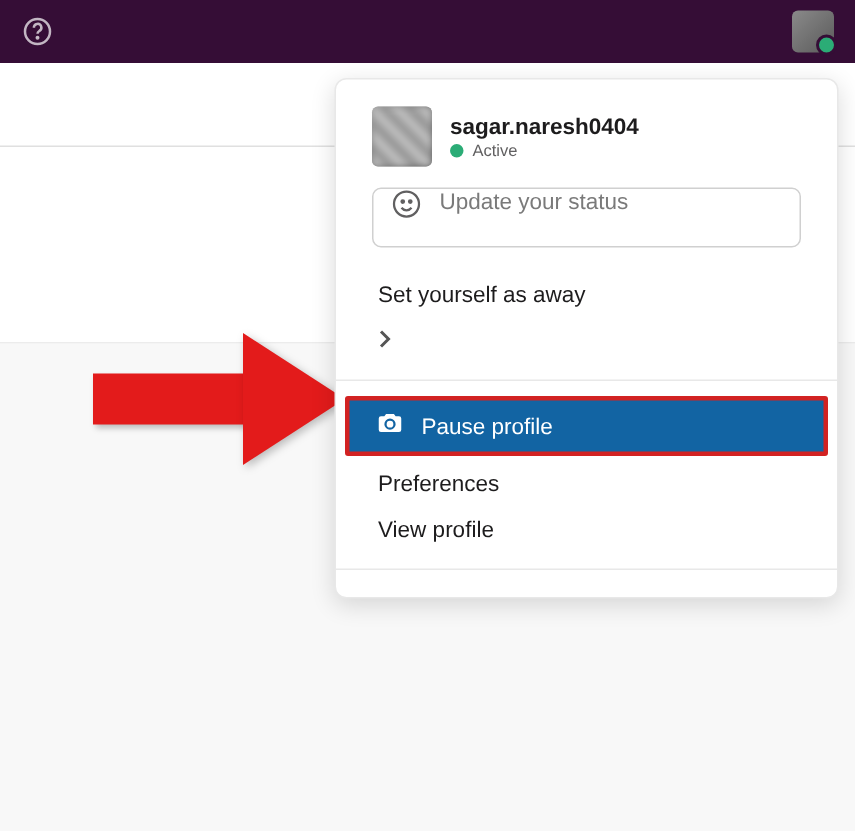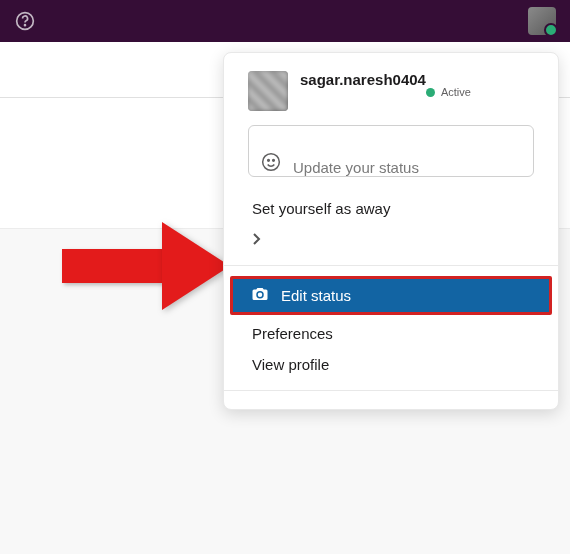--- a/index.html
+++ b/index.html
@@ -16,28 +16,28 @@
 
     .dropdown {
       position: absolute; top: 52px; right: 11px; width: 336px; background: #fff;
       border: 1px solid #e8e8e8; border-radius: 8px; box-shadow: 0 4px 16px rgba(0,0,0,0.14);
       padding-top: 18px; padding-bottom: 8px; z-index: 50;
     }
     .profile-row { display: flex; gap: 12px; padding: 0 24px 14px 24px; }
     .avatar-lg { width: 40px; height: 40px; border-radius: 4px; background: linear-gradient(135deg,#9c9c9c,#5a5a5a); flex-shrink:0; position:relative; overflow:hidden; }
     .avatar-lg::before{content:'';position:absolute;inset:0;background:
       repeating-linear-gradient(45deg,#bbb 0 6px,#999 6px 12px);filter:blur(2px);} 
-    .profile-text { display: flex; flex-direction: row; justify-content: center; }
+    .profile-text { display: flex; flex-direction: column; justify-content: center; }
     .username { font-weight: 700; font-size: 15px; color: #1d1c1d; }
     .presence { display: flex; align-items: center; gap: 6px; margin-top: 2px; color: #616061; font-size: 11px; }
     .dot { width: 9px; height: 9px; border-radius: 50%; background: #2bac76; }
 
     .status-input-wrap { padding: 0 24px 16px 24px; }
     .status-input {
-      display: flex; align-items: flex-end; gap: 12px; height: 52px;
+      display: flex; align-items: flex-start; gap: 12px; height: 40px;
       border: 1px solid #d0d0d0; border-radius: 6px; padding: 0 12px; cursor: pointer;
     }
     .status-placeholder { color: #7a7a7a; font-size: 15px; }
 
     .menu-item {
       display: flex; align-items: center; justify-content: space-between;
       padding: 7px 28px; font-size: 15px; color: #1d1c1d; cursor: pointer;
     }
     .divider { height: 1px; background: #e8e8e8; margin: 10px 0; }
 
@@ -132,21 +132,21 @@
   </div>
 
   <div class="divider"></div>
 
   <div class="menu-highlighted">
     <span>
       <svg width="18" height="18" viewBox="0 0 24 24" fill="currentColor">
         <path d="M20 6h-3l-1.5-2h-7L7 6H4a2 2 0 0 0-2 2v10a2 2 0 0 0 2 2h16a2 2 0 0 0 2-2V8a2 2 0 0 0-2-2zm-8 12a5 5 0 1 1 0-10 5 5 0 0 1 0 10zm0-8a3 3 0 1 0 0 6 3 3 0 0 0 0-6z"></path>
       </svg>
     </span>
-    <span>Edit status</span>
+    <span>Pause profile</span>
   </div>
 
   <div class="menu-item">
     <span>Preferences</span>
   </div>
 
   <div class="menu-item">
     <span>View profile</span>
   </div>
 

